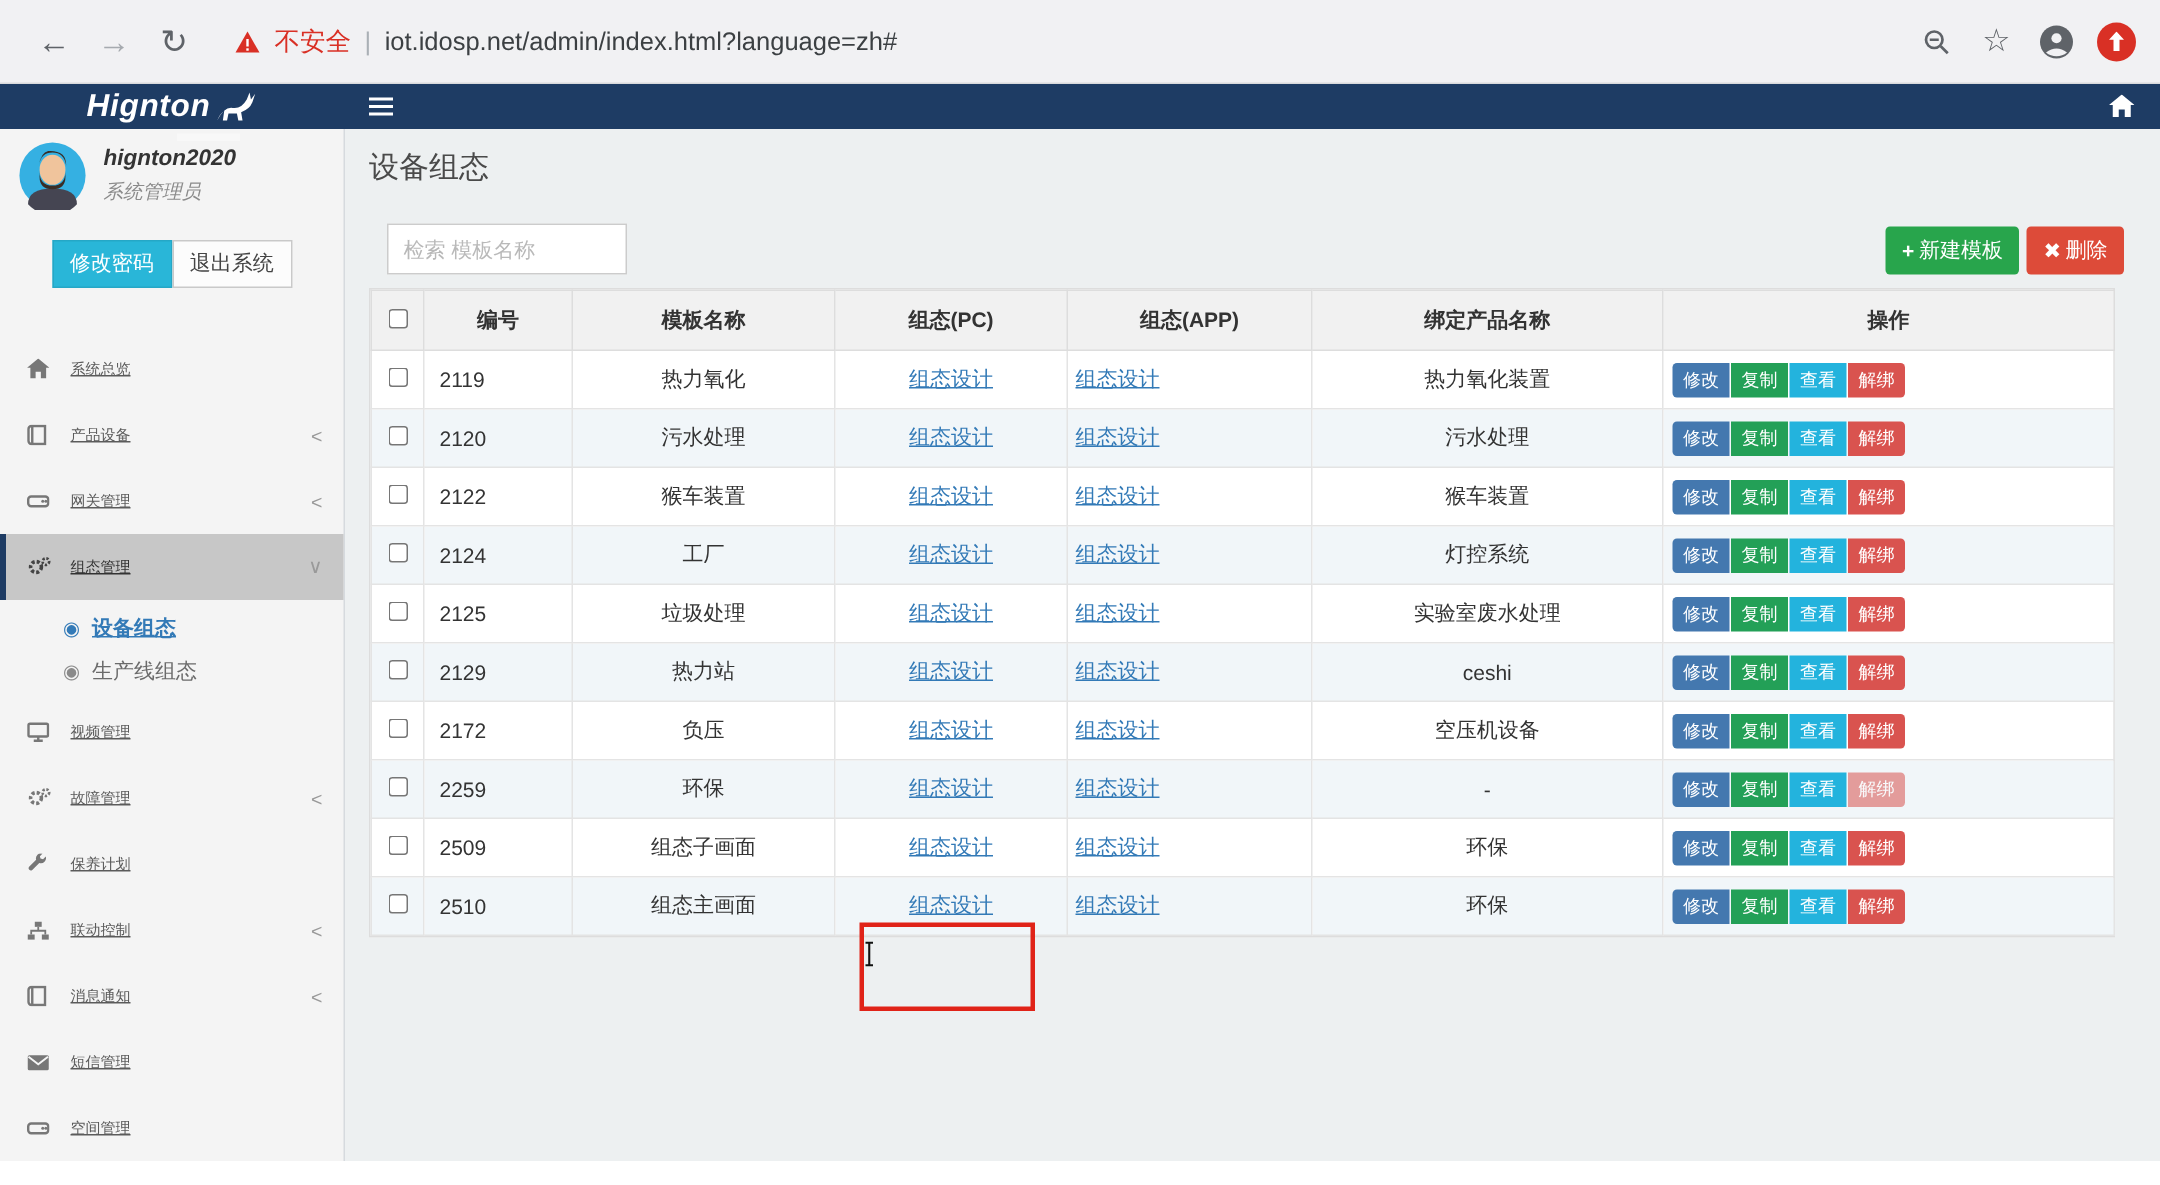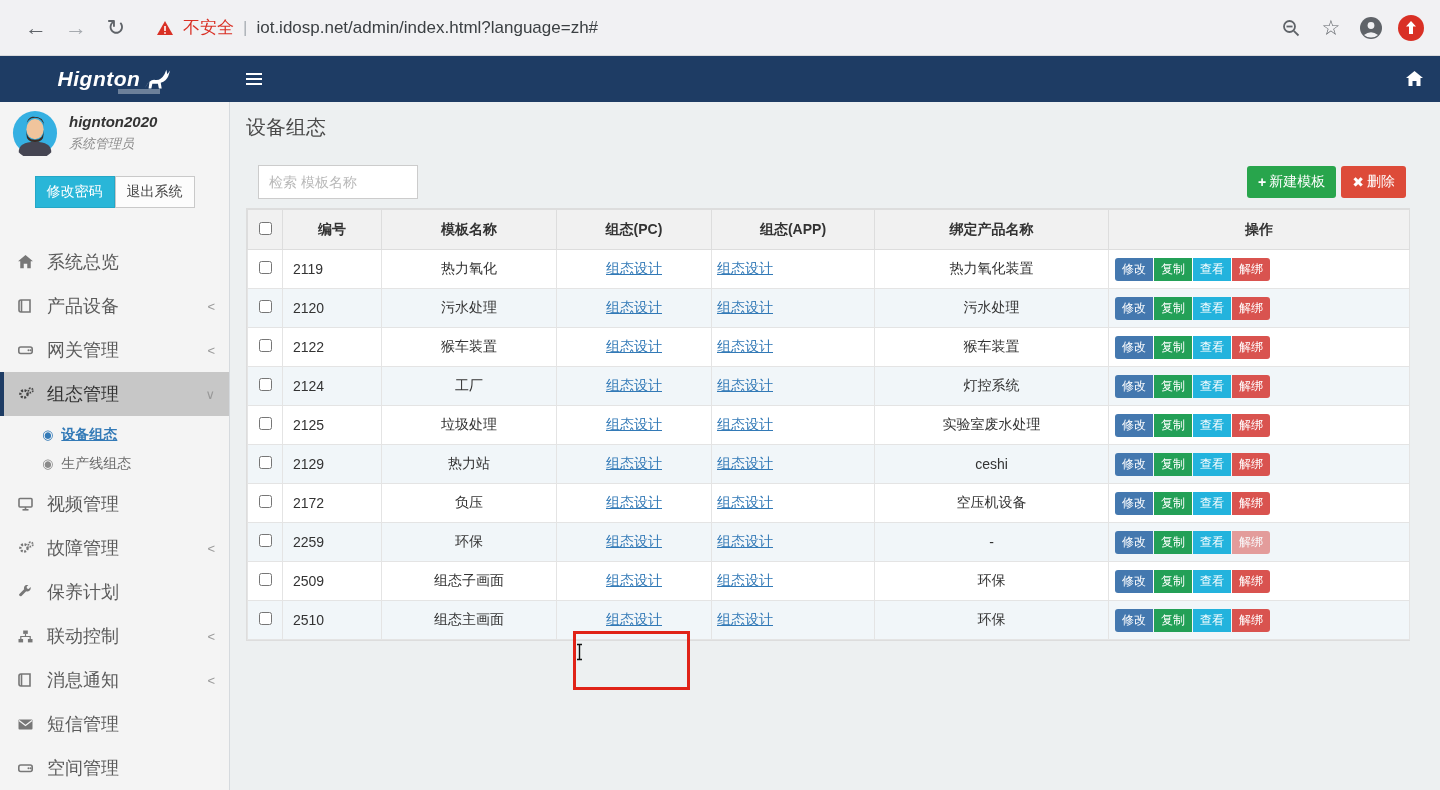--- a/index.html
+++ b/index.html
@@ -17,21 +17,21 @@
   .addr { display:flex; align-items:center; gap:9px; margin-left:20px; flex:1; min-width:0; }
   .insecure { color:#d93025; font-size:17px; }
   .pipe { color:#aab0b5; font-size:17px; }
   .url { color:#3c4043; font-size:17px; white-space:nowrap; }
   .bar-right { display:flex; align-items:center; gap:14px; }
   .bar-right .ric { width:26px; height:26px; display:flex; align-items:center; justify-content:center; cursor:pointer; }
   .star-g { font-size:21px; color:#5f6368; }
   .update-badge { width:26px; height:26px; border-radius:50%; background:#d93025; display:flex; align-items:center; justify-content:center; cursor:pointer; }
 
   
-  .app-header { height:46px; background:#1e3c64; display:flex; align-items:stretch; }
+  .app-header { height:30px; background:#1e3c64; display:flex; align-items:stretch; }
   .brand { width:230px; display:flex; align-items:center; justify-content:center; position:relative; cursor:pointer; }
   .brand-text { color:#fff; font-weight:bold; font-style:italic; font-size:21px; letter-spacing:.5px; }
   .brand-tagline { position:absolute; left:118px; top:33px; width:42px; height:5px; background:rgba(255,255,255,.35); }
   .hamburger { width:48px; display:flex; align-items:center; justify-content:center; cursor:pointer; }
   .bars { width:16px; height:2px; background:#fff; box-shadow:0 -5px 0 #fff, 0 5px 0 #fff; }
   .header-home { margin-left:auto; width:52px; display:flex; align-items:center; justify-content:center; cursor:pointer; }
 
   
   .layout { display:flex; height:688px; }
 
@@ -41,33 +41,33 @@
   .user-name { font-size:15px; font-weight:bold; color:#333; }
   .user-role { font-size:13px; color:#8b8b8b; margin-top:5px; }
   .side-btns { display:flex; justify-content:center; padding:20px 22px 0; }
   .btn-cyan { background:#29b6d8; border:1px solid #25a7c6; color:#fff; font-size:14px; padding:6px 11px; cursor:pointer; font-family:inherit; }
   .btn-white { background:#fcfcfc; border:1px solid #c9c9c9; color:#444; font-size:14px; padding:6px 11px; cursor:pointer; font-family:inherit; }
   .menu { list-style:none; margin-top:32px; }
   .menu-item { height:44px; display:flex; align-items:center; padding:0 14px 0 18px; color:#5b5b5b; cursor:pointer; }
   .menu-item.active { background:#c7c7c7; border-left:4px solid #1e3c64; padding-left:14px; color:#333; }
   .mi-icon { width:22px; display:flex; align-items:center; color:#777; }
   .menu-item.active .mi-icon { color:#444; }
-  .mi-label { margin-left:7px; font-size:18px; }
+  .mi-label { margin-left:7px; font-size:10px;text-decoration:underline; }
   .mi-chev { margin-left:auto; color:#999; font-size:13px; }
   .submenu { padding:4px 0; }
   .sub-item { height:29px; display:flex; align-items:center; padding-left:42px; cursor:pointer; color:#6b6b6b; }
   .si-icon { font-size:13px; margin-right:8px; color:#8a8a8a; }
   .sub-item.active .si-icon { color:#337ab7; }
   .si-label { font-size:14px; }
   .sub-item.active .si-label { color:#337ab7; text-decoration:underline; font-weight:bold; }
 
   
   .content { flex:1; background:#edf0f1; position:relative; overflow:hidden; }
   .page-title { font-size:20px; font-weight:400; color:#4a4a4a; padding:12px 16px 0; }
-  .toolbar { display:flex; align-items:center; margin:24px 34px 9px 16px; }
+  .toolbar { display:flex; align-items:flex-end; margin:24px 24px 9px 16px; }
   .search-input { width:160px; height:34px; border:1px solid #ccc; background:#fff; padding:6px 10px;
     font-size:14px; color:#555; margin-left:12px; font-family:inherit; }
   .search-input::placeholder { color:#b9b9b9; }
   .toolbar-right { margin-left:auto; display:flex; gap:5px; }
   .btn-green, .btn-red { display:flex; align-items:center; gap:3px; color:#fff; font-size:14px;
     padding:7px 11px; border:none; border-radius:3px; cursor:pointer; font-family:inherit; }
   .btn-green { background:#28a54c; }
   .btn-red { background:#dd4b39; }
   .btn-glyph { font-weight:bold; font-size:14px; }
 

